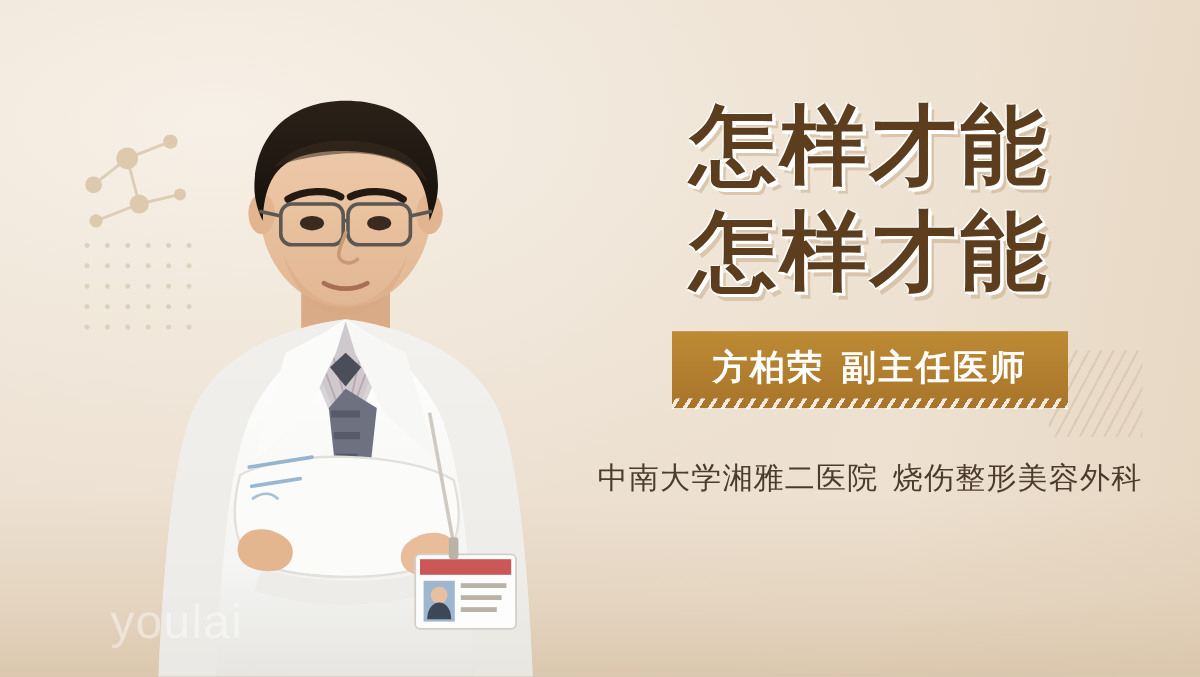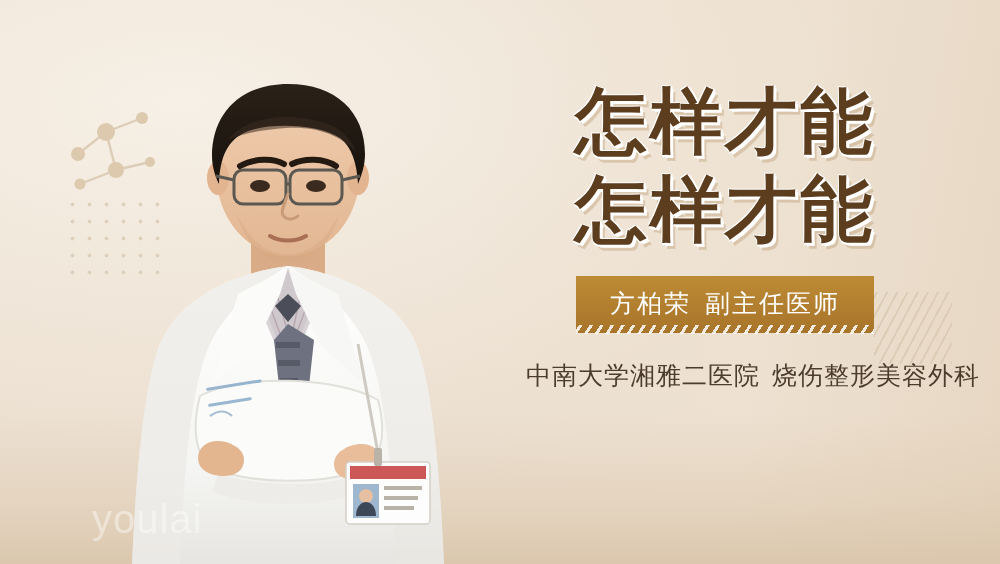--- a/index.html
+++ b/index.html
@@ -96,49 +96,48 @@
     text-shadow:
       3px 3px 0 #ffffff,
       -1px -1px 0 #ffffff,
       2px 0 0 #ffffff,
       0 2px 0 #ffffff,
       5px 6px 0 rgba(190,162,124,0.45);
     white-space: nowrap;
   }
 
   .name-band {
-    margin: 22px auto 0;
+    margin: 22px auto 16px;
     position: relative;
     display: inline-block;
     background: #b4822f;
     background: linear-gradient(180deg, #bd8b35 0%, #a8742a 100%);
     color: #ffffff;
     font-family: "DejaVu Sans", "Liberation Sans", sans-serif;
-    font-weight: normal;
-    font-size: 25px;
+    font-weight: bold;
+    font-size: 29px;
     letter-spacing: 2px;
     padding: 11px 34px 13px;
     white-space: nowrap;
   }
   .name-band .nm-sep { display: inline-block; width: 14px; }
   .band-fringe {
     position: absolute;
     left: 0; right: 0; bottom: -1px;
     height: 9px;
     background-image: repeating-linear-gradient(-58deg, #ffffff 0 3px, rgba(0,0,0,0) 3px 9px);
     opacity: .85;
   }
   .affiliation {
     margin-top: 26px;
     font-family: "DejaVu Sans", "Liberation Sans", sans-serif;
     font-size: 25px;
     color: #4b3c2c;
     letter-spacing: 1px;
     white-space: nowrap;
-    text-align: right;
   }
   .affiliation .aff-sep { display: inline-block; width: 12px; }
 
   
   .watermark {
     position: absolute;
     left: 56px;
     bottom: 22px;
     font-family: "Liberation Sans", sans-serif;
     font-size: 40px;

